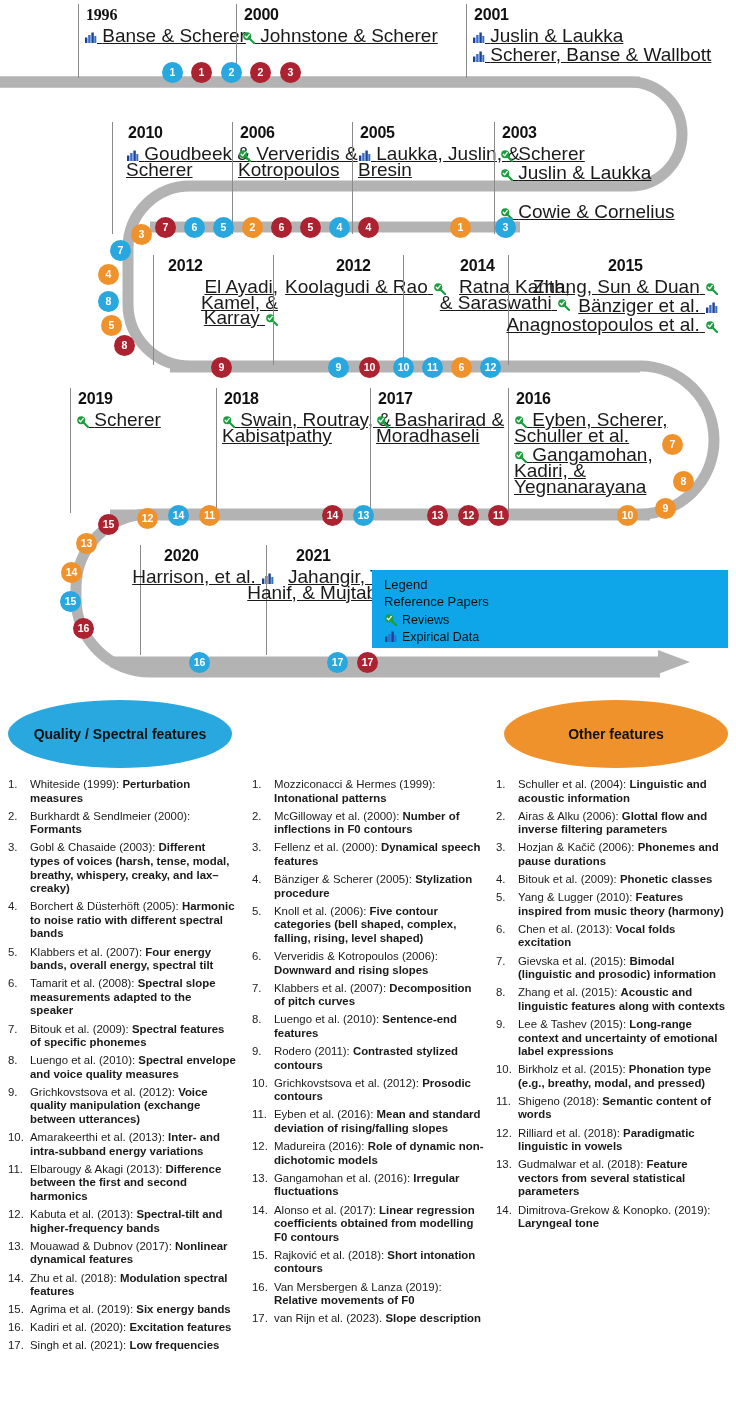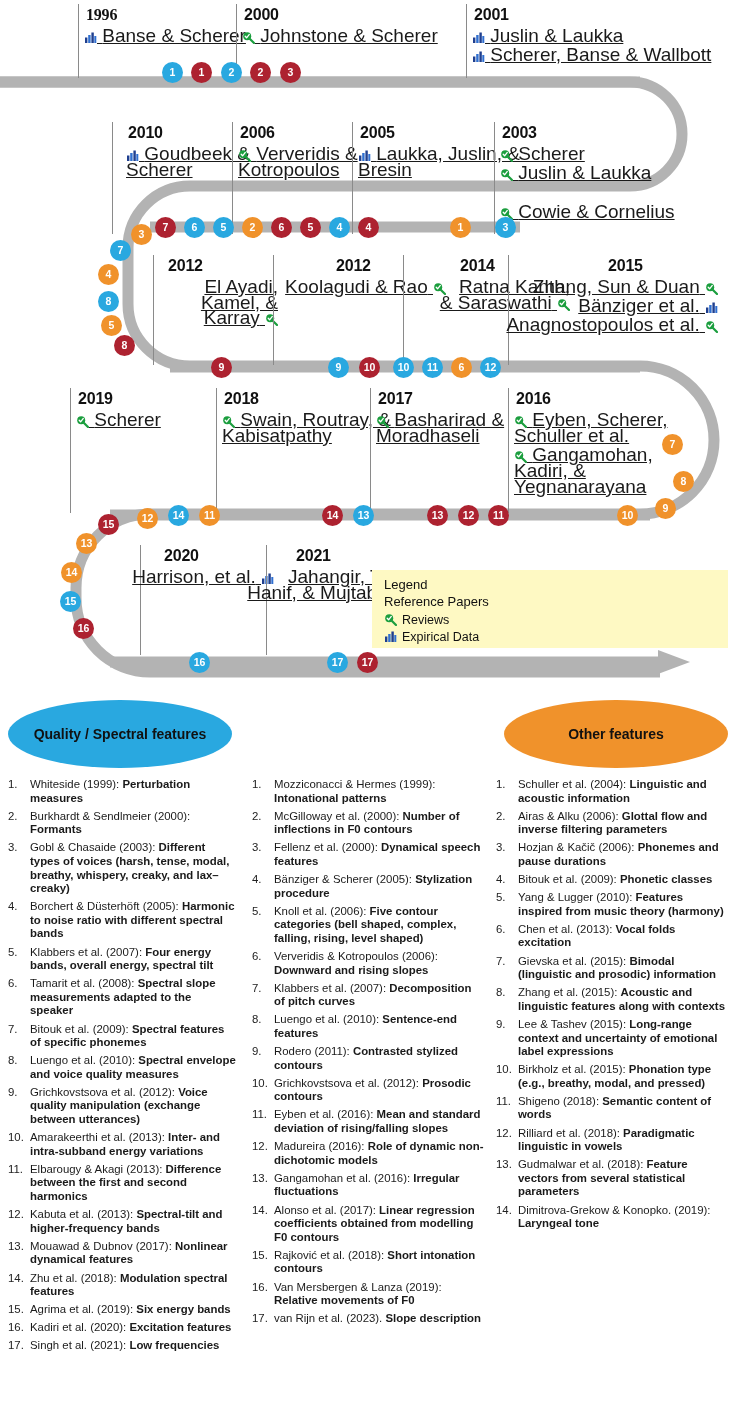--- a/index.html
+++ b/index.html
@@ -38,21 +38,21 @@
     color:#fff; font-size:10.5px; font-weight:bold;
     display:flex; align-items:center; justify-content:center;
     line-height:1;
   }
   .n-blue   { background:#29a8e0; }
   .n-red    { background:#ad2230; }
   .n-orange { background:#f0922b; }
 
   
   #legend {
-    position:absolute; background:#fef9c3;
+    position:absolute; background:#0ea5e9;
     font-size:12.5px; color:#111;
   }
   #legend .lg-col { position:absolute; }
   .lg-title { font-size:13px; margin-bottom:2px; }
   .lg-row { display:flex; align-items:center; gap:5px; height:17px; }
   .lg-dot { width:9px; height:9px; border-radius:50%; flex:0 0 auto; }
 
   
   #cats { position:relative; width:736px; height:88px; }
   .cat {

